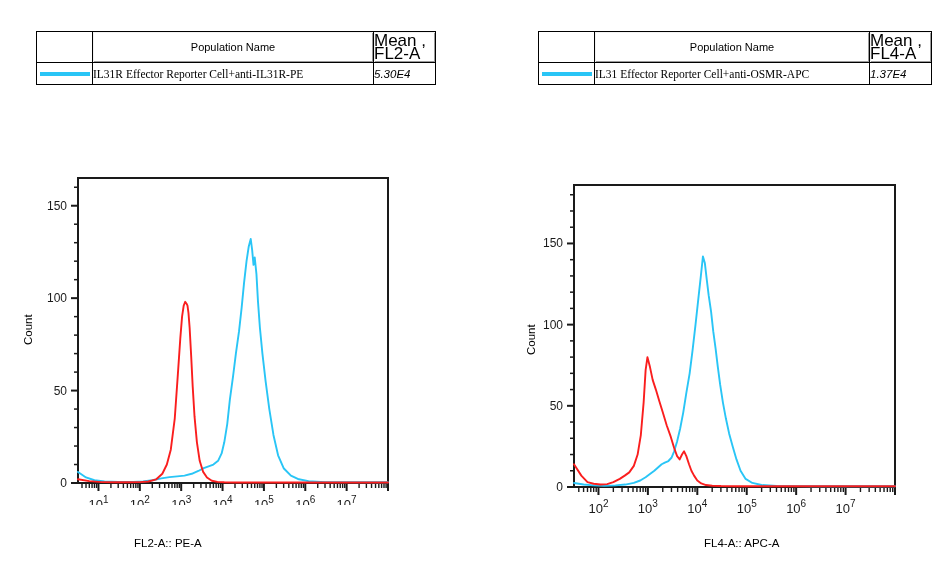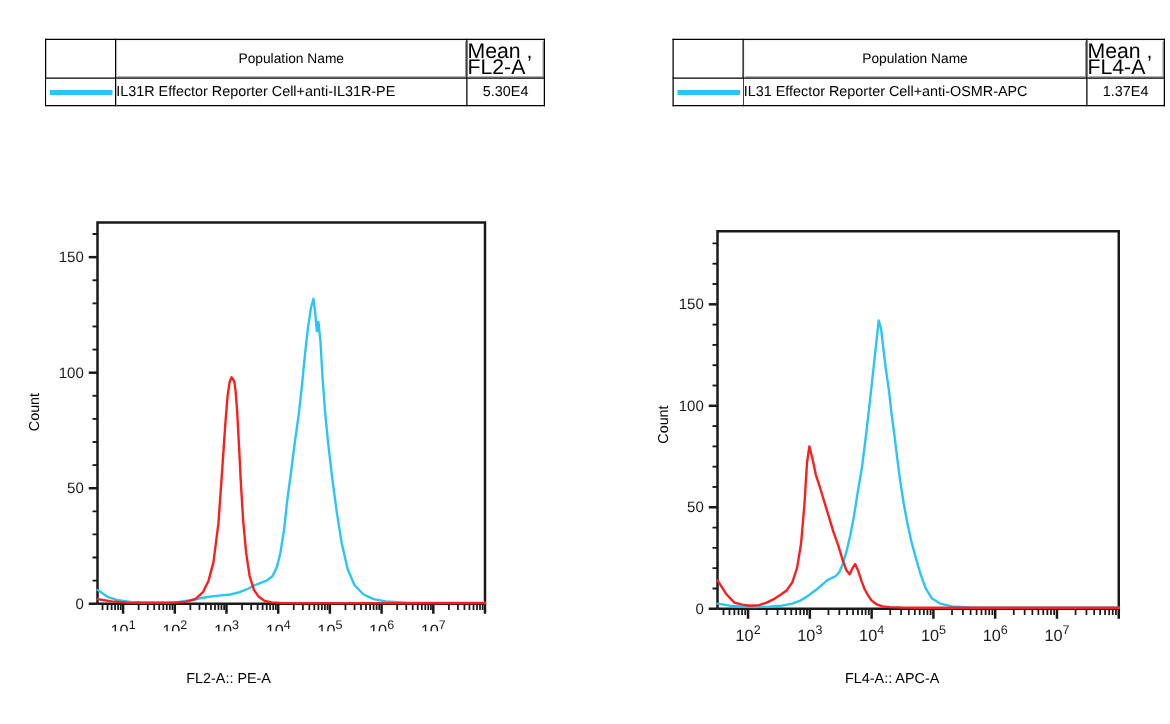--- a/index.html
+++ b/index.html
@@ -62,25 +62,27 @@
     top: 50%;
     height: 4px;
     margin-top: -2px;
   }
   .lt-name-cell {
     text-align: left;
     padding: 1px 2px 2px 3px;
     font-size: 11.5px;
     white-space: nowrap;
     overflow: hidden;
+    font-family: Liberation Serif, serif;
   }
   .lt-mean-cell {
-    text-align: center;
+    text-align: left;
     padding: 1px 5px 2px 2px;
     font-size: 11.5px;
+    font-style: italic;
   }
 
   
   .plot-wrap { position: absolute; }
   .plot-svg  { display: block; }
   .axis-title {
     position: absolute;
     font-size: 11.5px;
     text-align: center;
     white-space: nowrap;
@@ -226,21 +228,21 @@
         <text x="222.55306024628982" y="349" text-anchor="middle" font-family="&quot;Liberation Sans&quot;, sans-serif" font-size="13" fill="#1a1a1a">10<tspan dy="-6" font-size="10">4</tspan></text>
         <text x="263.9147951847174" y="349" text-anchor="middle" font-family="&quot;Liberation Sans&quot;, sans-serif" font-size="13" fill="#1a1a1a">10<tspan dy="-6" font-size="10">5</tspan></text>
         <text x="305.2765301231449" y="349" text-anchor="middle" font-family="&quot;Liberation Sans&quot;, sans-serif" font-size="13" fill="#1a1a1a">10<tspan dy="-6" font-size="10">6</tspan></text>
         <text x="346.63826506157244" y="349" text-anchor="middle" font-family="&quot;Liberation Sans&quot;, sans-serif" font-size="13" fill="#1a1a1a">10<tspan dy="-6" font-size="10">7</tspan></text>
         <polyline points="78.00,311.91 86.02,317.45 94.46,320.23 104.51,321.52 118.20,321.89 133.42,321.89 143.10,321.52 152.28,320.23 161.28,318.38 169.44,317.08 177.18,316.35 184.47,315.61 191.75,313.76 198.36,310.98 203.69,308.21 208.60,306.36 213.38,304.52 218.09,300.82 221.63,293.42 224.27,282.33 227.27,263.85 229.84,239.82 233.11,215.79 235.88,193.61 239.01,171.42 241.68,147.39 244.00,123.36 246.53,101.18 248.75,86.39 250.73,79.00 252.17,90.09 253.50,104.88 254.74,97.48 256.45,114.12 258.01,141.85 259.91,167.73 262.42,193.61 265.63,221.33 269.31,249.06 273.45,274.94 278.08,295.27 283.65,308.21 290.93,315.61 298.87,319.30 308.55,321.15 325.01,322.08 388.00,322.26" fill="none" stroke="#29c5f6" stroke-width="1.9" stroke-linejoin="round" stroke-linecap="round"></polyline>
         <polyline points="78.00,319.30 89.29,321.15 101.74,322.08 114.93,322.26 127.38,322.26 139.83,322.08 148.27,321.52 156.29,319.30 162.33,313.76 166.85,304.52 170.78,289.73 174.78,258.30 177.63,217.64 180.27,178.82 182.07,156.64 183.70,145.55 185.20,141.85 186.58,143.70 187.49,145.55 188.47,152.94 189.63,167.73 191.24,197.30 192.72,226.88 194.52,256.45 196.92,282.33 199.69,300.82 203.17,311.91 206.97,317.45 211.81,320.78 217.39,321.89 224.27,322.26 235.00,322.45 254.74,322.45 283.65,322.45 325.01,322.45 388.00,322.45" fill="none" stroke="#fa1e1e" stroke-width="1.9" stroke-linejoin="round" stroke-linecap="round"></polyline>
       </svg>
   </div>
 
   <div class="ylabel" style="left:22px; top:345px;">Count</div>
-  <div class="axis-title" style="left:149px; top:537px;">FL2-A:: PE-A</div>
+  <div class="axis-title" style="left:134px; top:537px;">FL2-A:: PE-A</div>
 </div>
 
 <div class="panel" id="panel-right">
 
   <table class="legend-table" id="legend-right" style="left:38px; top:31px; width:394px;">
     <colgroup>
         <col style="width:56px">
         <col>
         <col style="width:62px">
       </colgroup>
@@ -358,14 +360,14 @@
         <text x="197.30490377546028" y="345" text-anchor="middle" font-family="&quot;Liberation Sans&quot;, sans-serif" font-size="13" fill="#1a1a1a">10<tspan dy="-6" font-size="10">4</tspan></text>
         <text x="246.7286778315952" y="345" text-anchor="middle" font-family="&quot;Liberation Sans&quot;, sans-serif" font-size="13" fill="#1a1a1a">10<tspan dy="-6" font-size="10">5</tspan></text>
         <text x="296.15245188773014" y="345" text-anchor="middle" font-family="&quot;Liberation Sans&quot;, sans-serif" font-size="13" fill="#1a1a1a">10<tspan dy="-6" font-size="10">6</tspan></text>
         <text x="345.57622594386504" y="345" text-anchor="middle" font-family="&quot;Liberation Sans&quot;, sans-serif" font-size="13" fill="#1a1a1a">10<tspan dy="-6" font-size="10">7</tspan></text>
         <polyline points="74.00,314.94 83.58,316.56 93.67,317.38 104.09,317.70 115.38,317.38 125.35,316.56 133.84,314.94 140.23,312.51 145.62,309.26 149.93,306.01 154.32,302.76 157.97,299.52 161.66,296.27 164.80,294.65 168.39,293.02 171.46,289.77 174.15,283.28 177.09,273.54 180.17,260.55 183.27,244.31 186.34,224.83 189.65,205.34 192.52,182.61 195.52,156.63 198.35,130.66 200.86,107.92 202.94,88.44 204.83,94.94 206.71,111.17 208.69,127.41 211.08,143.65 213.23,163.13 215.64,180.99 217.81,198.85 220.16,216.71 222.93,234.57 225.96,250.81 229.11,265.42 232.69,278.41 236.47,291.40 240.55,302.76 245.63,310.88 252.36,314.94 261.61,317.05 276.48,317.86 311.03,318.19 395.00,318.19" fill="none" stroke="#29c5f6" stroke-width="1.9" stroke-linejoin="round" stroke-linecap="round"></polyline>
         <polyline points="74.00,296.27 81.32,307.63 87.49,314.13 93.67,315.75 100.50,316.56 107.16,316.08 113.34,314.13 119.78,310.88 124.73,307.63 129.26,304.39 133.84,297.89 137.62,286.53 140.83,267.04 143.62,234.57 145.62,202.10 147.45,189.11 149.93,198.85 152.67,211.84 155.86,221.58 159.27,232.95 162.76,244.31 166.67,257.30 170.73,268.67 174.15,280.03 177.09,288.15 179.68,291.40 181.99,286.53 184.08,283.28 186.34,288.15 189.03,296.27 191.41,302.76 194.07,307.63 197.30,312.51 201.22,315.43 206.01,317.05 212.18,317.70 220.89,318.03 235.76,318.19 261.61,318.19 296.15,318.19 395.00,318.19" fill="none" stroke="#fa1e1e" stroke-width="1.9" stroke-linejoin="round" stroke-linecap="round"></polyline>
       </svg>
   </div>
 
   <div class="ylabel" style="left:25px; top:355px;">Count</div>
-  <div class="axis-title" style="left:176px; top:537px;">FL4-A:: APC-A</div>
+  <div class="axis-title" style="left:204px; top:537px;">FL4-A:: APC-A</div>
 </div>
 
 </body></html>

